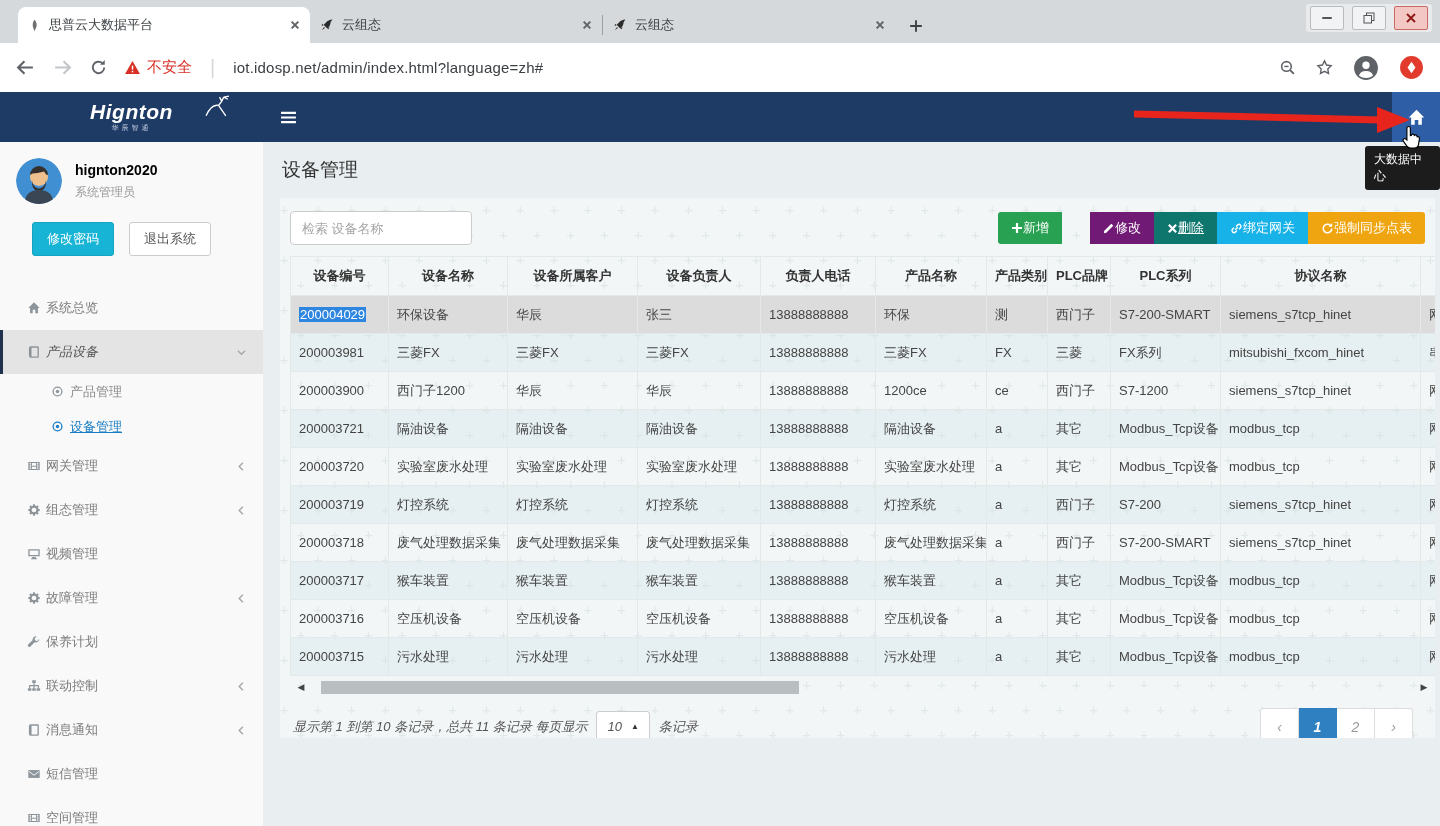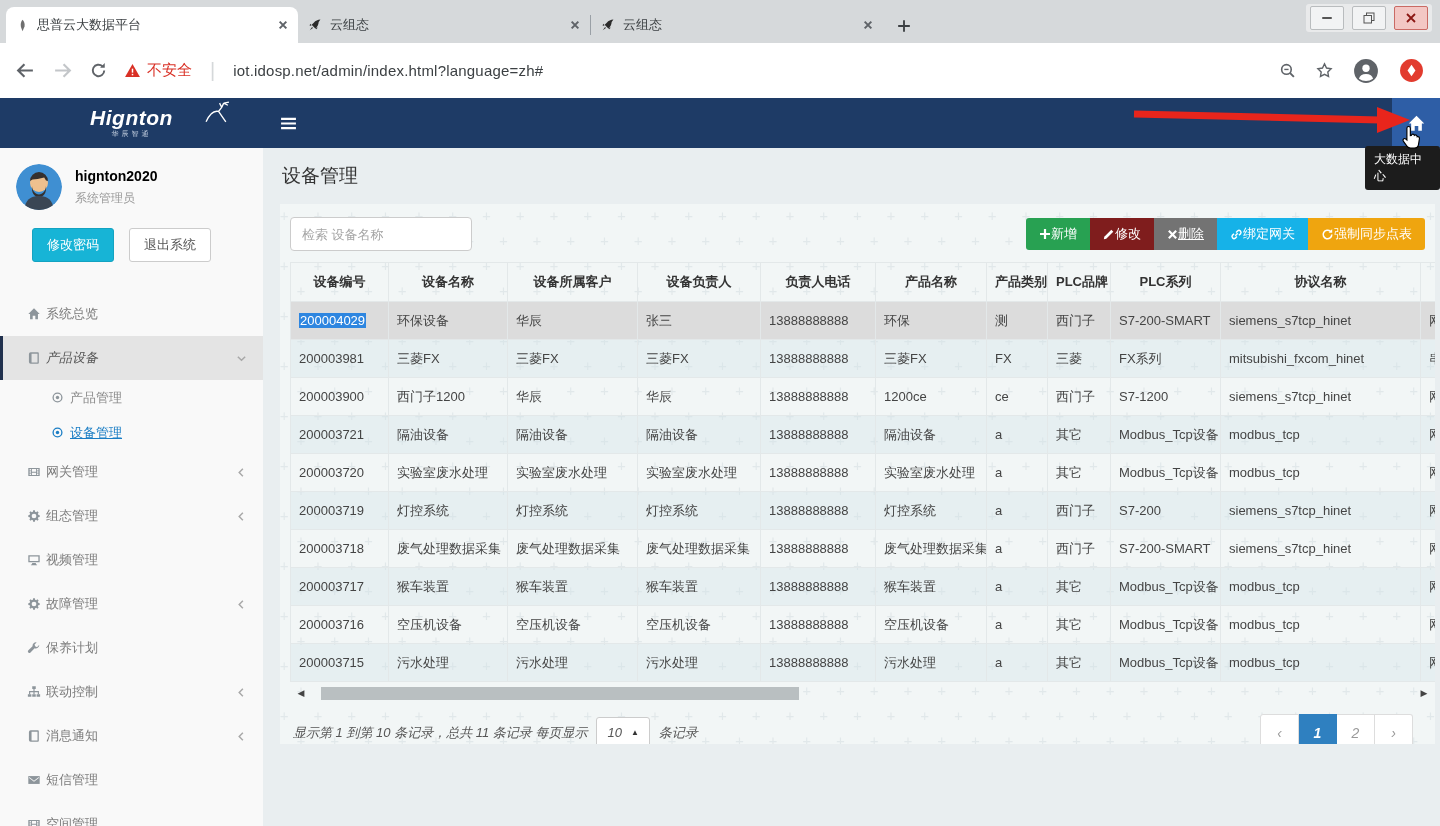--- a/index.html
+++ b/index.html
@@ -1,32 +1,32 @@
 <!DOCTYPE html>
 <html><head>
 <meta charset="utf-8">
 <style>
   html,body{margin:0;padding:0;width:1440px;height:826px;overflow:hidden;}
   body{font-family:"Liberation Sans","DejaVu Sans",sans-serif;background:#e9eef0;position:relative;font-size:13px;}
   .ic{display:inline-flex;align-items:center;justify-content:center;}
   .ic svg{display:block;}
 
   
-  .tabstrip{height:43px;background:#d6d9db;position:relative;display:flex;align-items:flex-end;padding-left:6px;}
+  .tabstrip{height:43px;background:#d6d9db;position:relative;display:flex;align-items:flex-end;padding-left:18px;}
   .tab{width:272px;height:36px;display:flex;align-items:center;gap:8px;padding:0 10px;font-size:13px;color:#3c4043;cursor:pointer;}
   .tab.active{background:#fff;border-radius:8px 8px 0 0;}
   .tab-title{flex:1;white-space:nowrap;overflow:hidden;}
   .tab-close{color:#5f6368;}
   .tab-sep{width:1px;height:20px;background:#9aa0a6;margin-bottom:8px;}
   .newtab{margin:0 0 10px 14px;color:#3c4043;cursor:pointer;}
   .win-controls{position:absolute;top:4px;right:8px;display:flex;gap:8px;align-items:center;background:#e9eaeb;padding:2px 4px;border-radius:3px;}
   .win-btn{width:32px;height:22px;display:flex;align-items:center;justify-content:center;color:#555;cursor:pointer;border:1px solid #b9bcbe;border-radius:2px;background:#f2f3f4;}
   .win-btn.close{background:#f3c7c4;border-color:#c96a64;color:#8c1713;}
 
-  .addressbar{height:55px;background:#fff;display:flex;align-items:center;padding:0 16px;gap:18px;}
+  .addressbar{height:49px;background:#fff;display:flex;align-items:center;padding:0 16px;gap:18px;}
   .nav-ic{color:#5f6368;cursor:pointer;}
   .nav-ic.disabled{color:#c3c6c9;}
   .security{display:flex;align-items:center;gap:7px;color:#d93025;font-size:15px;cursor:pointer;}
   .url-sep{color:#d5d8da;font-size:20px;font-weight:100;}
   .url{font-size:15px;color:#3c4043;letter-spacing:.2px;}
   .addr-right{margin-left:auto;display:flex;align-items:center;gap:20px;color:#5f6368;}
 
   
   .app{display:flex;height:738px;}
   .sidebar{width:263px;background:#f9f9f9;flex-shrink:0;display:flex;flex-direction:column;}
@@ -443,29 +443,29 @@
             <input class="search-input" placeholder="检索 设备名称" style="">
             <span class="tool-btns" id="toolbtns">
                 <button class="tool-btn" style="background: rgb(40, 161, 82);">
                   <span class="ic">
                     <svg viewBox="0 0 12 12" width="12" height="12">
                       <path stroke="currentColor" stroke-width="2.2" d="M6 1v10M1 6h10"></path>
                     </svg>
                   </span>
                   <span>新增</span>
                 </button>
-                <button class="tool-btn" style="background: #7f1d1d;">
+                <button class="tool-btn" style="background: #701a75; margin-left: 28px;">
                   <span class="ic">
                     <svg viewBox="0 0 14 14" width="12" height="12">
                       <path fill="currentColor" d="M1.5 10.2 9.7 2l2.3 2.3-8.2 8.2L1 13z"></path>
                     </svg>
                   </span>
                   <span>修改</span>
                 </button>
-                <button class="tool-btn" style="background: #737373; text-decoration: underline;">
+                <button class="tool-btn" style="background: #0f766e; text-decoration: underline;">
                   <span class="ic">
                     <svg viewBox="0 0 12 12" width="11" height="11">
                       <path stroke="currentColor" stroke-width="2.4" d="M2 2l8 8M10 2l-8 8"></path>
                     </svg>
                   </span>
                   <span>删除</span>
                 </button>
                 <button class="tool-btn" style="background: rgb(22, 178, 232);">
                   <span class="ic">
                     <svg viewBox="0 0 16 16" width="13" height="13">

